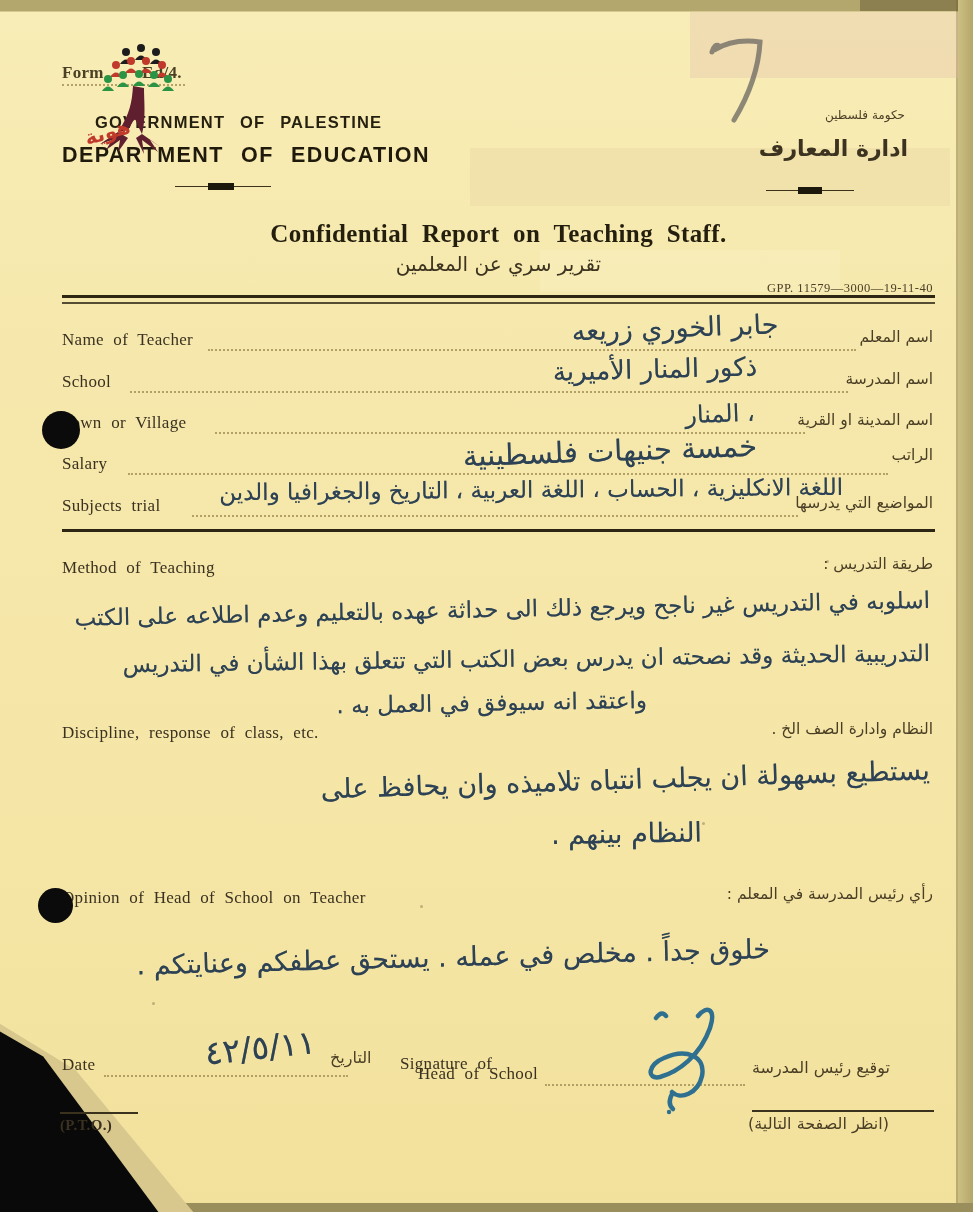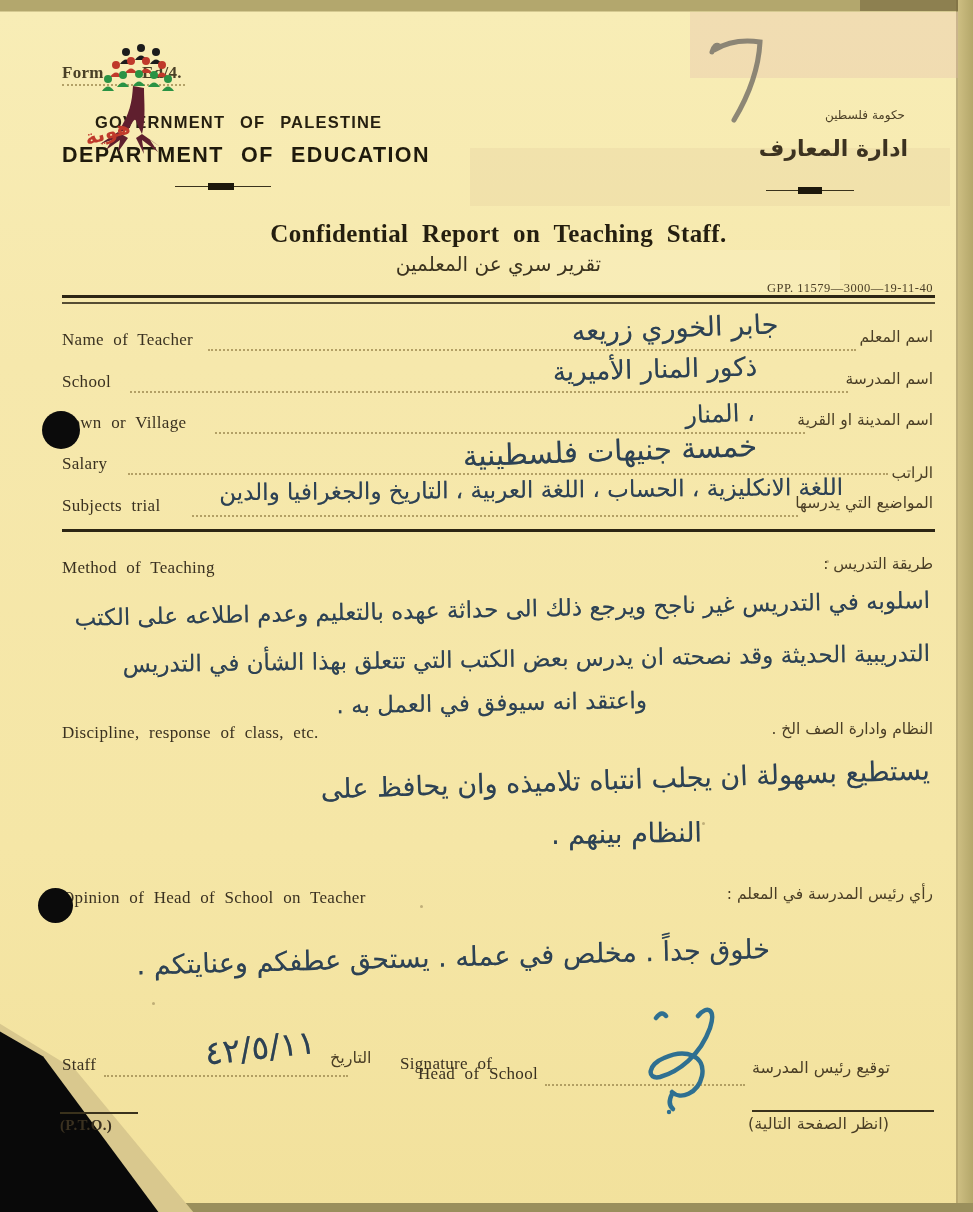--- a/index.html
+++ b/index.html
@@ -134,21 +134,21 @@
   <div class="abs ar ar-label" style="right:40px;top:370px;">اسم المدرسة</div>
   <div class="abs hand" style="left:515px;top:354px;width:280px;font-size:26px;text-align:center;transform:rotate(-1.5deg);">ذكور المنار الأميرية</div>
 
   <div class="abs en-label" style="left:62px;top:413px;">Town or Village</div>
   <div class="abs dots" style="left:215px;top:430px;width:590px;"></div>
   <div class="abs ar ar-label" style="right:40px;top:411px;">اسم المدينة او القرية</div>
   <div class="abs hand" style="left:640px;top:400px;width:160px;font-size:24px;text-align:center;transform:rotate(-2deg);">، المنار</div>
 
   <div class="abs en-label" style="left:62px;top:454px;">Salary</div>
   <div class="abs dots" style="left:128px;top:471px;width:760px;"></div>
-  <div class="abs ar ar-label" style="right:40px;top:464px;font-family:Liberation Serif, serif;">الراتب</div>
+  <div class="abs ar ar-label" style="right:40px;top:446px;">الراتب</div>
   <div class="abs hand" style="left:460px;top:434px;width:300px;font-size:29px;text-align:center;transform:rotate(-2deg);letter-spacing:1px;">خمسة جنيهات فلسطينية</div>
 
   <div class="abs en-label" style="left:62px;top:496px;">Subjects trial</div>
   <div class="abs dots" style="left:192px;top:513px;width:606px;"></div>
   <div class="abs ar ar-label" style="right:40px;top:494px;">المواضيع التي يدرسها</div>
   <div class="abs hand" style="left:115px;top:477px;width:728px;font-size:23px;text-align:right;transform:rotate(-.5deg);">اللغة الانكليزية ، الحساب ، اللغة العربية ، التاريخ والجغرافيا والدين</div>
 
   <div class="abs rule" style="left:62px;top:529px;width:873px;height:3px;"></div>
 
   <div class="abs en-label" style="left:62px;top:558px;">Method of Teaching</div>
@@ -159,21 +159,21 @@
 
   <div class="abs en-label" style="left:62px;top:723px;text-align:center;">Discipline, response of class, etc.</div>
   <div class="abs ar ar-label" style="right:40px;top:720px;">النظام وادارة الصف الخ .</div>
   <div class="abs hand" style="left:62px;top:768px;width:868px;font-size:27px;text-align:right;transform:rotate(-1.8deg);">يستطيع بسهولة ان يجلب انتباه تلاميذه وان يحافظ على</div>
   <div class="abs hand" style="left:62px;top:822px;width:640px;font-size:27px;text-align:right;transform:rotate(-1deg);">النظام بينهم .</div>
 
   <div class="abs en-label" style="left:62px;top:888px;">Opinion of Head of School on Teacher</div>
   <div class="abs ar ar-label" style="right:40px;top:885px;">رأي رئيس المدرسة في المعلم :</div>
   <div class="abs hand" style="left:80px;top:942px;width:690px;font-size:27px;text-align:right;transform:rotate(-1.5deg);">خلوق جداً . مخلص في عمله . يستحق عطفكم وعنايتكم .</div>
 
-  <div class="abs en-label" style="left:62px;top:1055px;">Staff</div>
+  <div class="abs en-label" style="left:62px;top:1055px;">Date</div>
   <div class="abs dots" style="left:104px;top:1073px;width:244px;"></div>
   <div class="abs hand" style="left:175px;top:1028px;width:170px;font-size:33px;text-align:center;direction:ltr;transform:rotate(-6deg);">٤٢/٥/١١</div>
   <div class="abs ar ar-label" style="left:330px;top:1048px;font-size:16px;">التاريخ</div>
 
   <div class="abs en-label" style="left:400px;top:1042px;margin-top:12px;">Signature of</div>
   <div class="abs en-label" style="left:418px;top:1064px;">Head of School</div>
   <div class="abs dots" style="left:545px;top:1082px;width:200px;"></div>
   <div class="abs" style="left:612px;top:998px;width:135px;height:118px;z-index:6;">
     <svg width="135" height="118" viewBox="0 0 135 118">
       <g fill="none" stroke="#2f7091" stroke-width="4.5" stroke-linecap="round">

